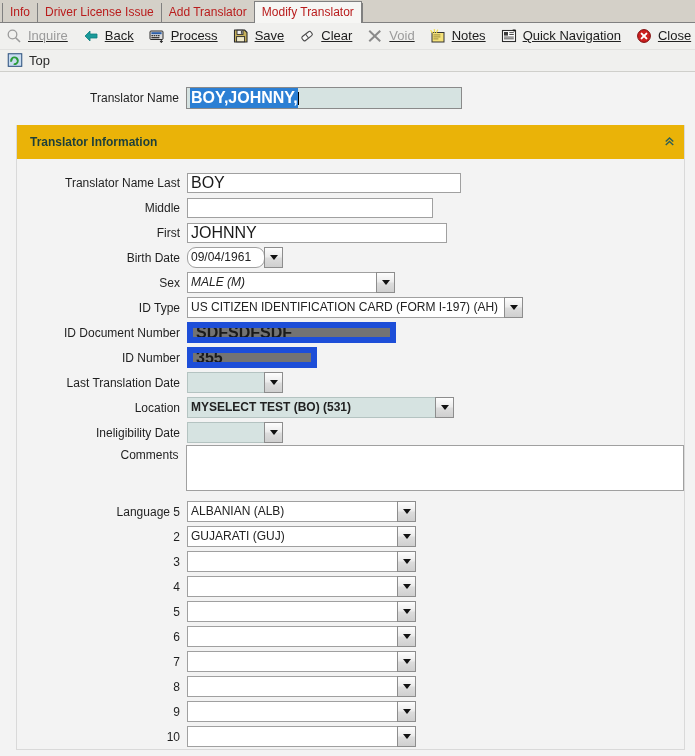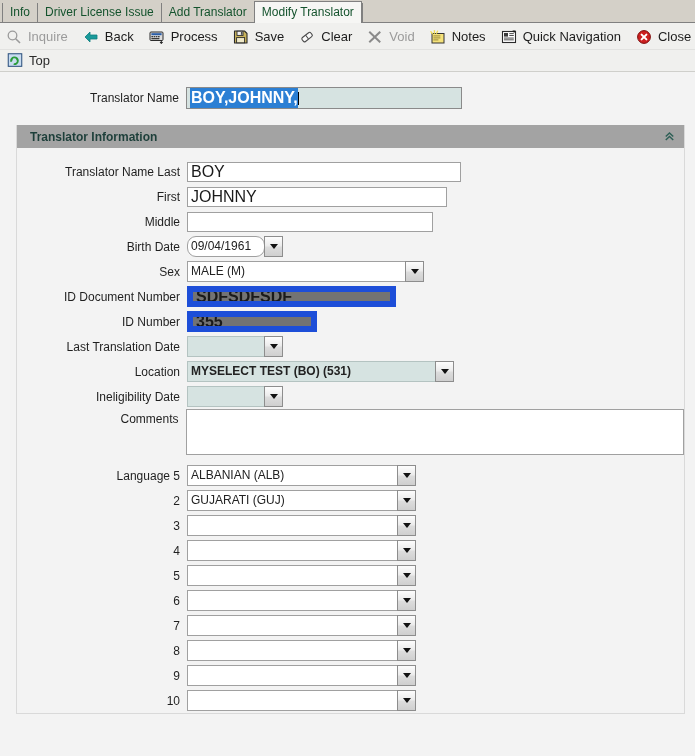--- a/index.html
+++ b/index.html
@@ -20,21 +20,21 @@
     padding-left: 2px;
     box-sizing: border-box;
     border-bottom: 1px solid #808080;
     position: relative;
   }
   .tab {
     height: 19px;
     line-height: 19px;
     padding: 0 7px;
     font-size: 12px;
-    color: #14532d;
+    color: #b91c1c;
     background: #d4d0c8;
     border-left: 1px solid #808080;
     box-sizing: border-box;
     white-space: nowrap;
     cursor: default;
   }
   .tab:first-child { border-left: 1px solid #808080; }
   .tab.active {
     height: 22px;
     line-height: 21px;
@@ -49,23 +49,24 @@
   .tabstrip-end {
     flex: 1;
     height: 19px;
     border-left: 1px solid #808080;
   }
   
   .toolbar {
     height: 27px;
     background: #f0f0ee;
     display: flex;
-    align-items: flex-end;
+    align-items: flex-start;
     border-bottom: 1px solid #e2e2e0;
     box-sizing: border-box;
+    text-decoration: underline;
   }
   .tbtn {
     display: flex;
     align-items: center;
     height: 25px;
     padding: 0 7px 0 6px;
     gap: 5px;
     font-size: 13px;
     color: #1c1c1c;
     cursor: default;
@@ -186,22 +187,22 @@
     box-sizing: border-box;
   }
   
   .panel {
     margin: 0 10px 0 16px;
     border: 1px solid #d9d9d9;
     border-top: none;
     background: #f3f3f3;
   }
   .panel-head {
-    height: 23px;
-    background: #a3a3a3;
+    height: 34px;
+    background: #eab308;
     display: flex;
     align-items: center;
     justify-content: space-between;
     padding: 0 9px 0 13px;
     box-sizing: border-box;
   }
   .panel-head .title {
     font-size: 12px;
     font-weight: bold;
     color: #1d3f3a;
@@ -395,49 +396,58 @@
     </div>
 
     <div class="panel-body">
 
       <div class="row">
         <div class="lbl-col" style="width:170px;">Translator Name Last</div>
         <div class="inp" style="width:274px;">BOY</div>
       </div>
 
       <div class="row">
+        <div class="lbl-col" style="width:170px;">Middle</div>
+        <div class="inp" style="width:246px;"></div>
+      </div>
+
+      <div class="row">
         <div class="lbl-col" style="width:170px;">First</div>
         <div class="inp" style="width:260px;">JOHNNY</div>
       </div>
 
       <div class="row">
-        <div class="lbl-col" style="width:170px;">Middle</div>
-        <div class="inp" style="width:246px;"></div>
-      </div>
-
-      <div class="row">
         <div class="lbl-col" style="width:170px;">Birth Date</div>
         <div class="combo">
           <div class="field" style="width:78px;border-radius:9px;">09/04/1961</div>
           <div class="btn">
               <span class="arrow"></span>
             </div>
         </div>
       </div>
 
       <div class="row">
         <div class="lbl-col" style="width:170px;">Sex</div>
         <div class="combo">
-          <div class="field" style="width:219px;">MALE (M)</div>
-          <div class="btn">
-              <span class="arrow"></span>
-            </div>
-        </div>
-      </div>
-
+          <div class="field" style="width:190px;font-style:italic;">MALE (M)</div>
+          <div class="btn">
+              <span class="arrow"></span>
+            </div>
+        </div>
+      </div>
+
+      <div class="row">
+        <div class="lbl-col" style="width:170px;">ID Type</div>
+        <div class="combo">
+          <div class="field" style="width:318px;">US CITIZEN IDENTIFICATION CARD (FORM I-197) (AH)</div>
+          <div class="btn">
+              <span class="arrow"></span>
+            </div>
+        </div>
+      </div>
 
       <div class="row">
         <div class="lbl-col" style="width:170px;">ID Document Number</div>
         <div class="inp ro" style="width:209px;height:21px;">SDFSDFSDF</div>
       </div>
 
       <div class="row">
         <div class="lbl-col" style="width:170px;">ID Number</div>
         <div class="inp ro" style="width:130px;height:21px;">355</div>
       </div>

